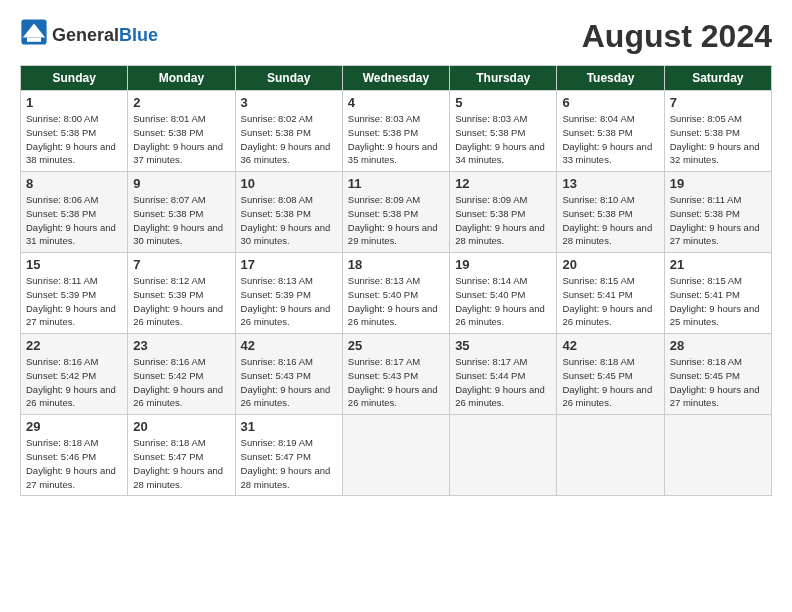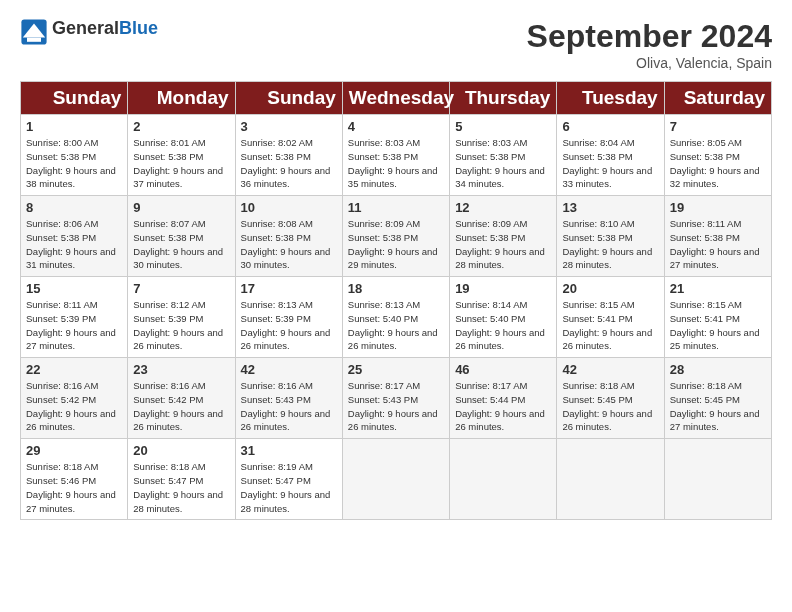--- a/index.html
+++ b/index.html
@@ -14,21 +14,21 @@
       padding: 18px 20px 10px 20px;
     }
     .header-row {
       display: flex;
       justify-content: space-between;
       align-items: flex-start;
       margin-bottom: 10px;
     }
     .logo {
       display: flex;
-      align-items: flex-start;
+      align-items: flex-end;
       gap: 4px;
     }
     .logo-text-general {
       font-size: 18px;
       font-weight: bold;
       color: #333;
     }
     .logo-text-blue {
       font-size: 18px;
       font-weight: bold;
@@ -49,25 +49,25 @@
     .location-title {
       font-size: 14px;
       color: #555;
     }
     .calendar {
       width: 100%;
       border-collapse: collapse;
       table-layout: fixed;
     }
     .calendar th {
-      background: #7f1d1d;
+      background: #14532d;
       color: #fff;
-      text-align: right;
+      text-align: center;
       padding: 5px 6px;
-      font-size: 19px;
+      font-size: 12px;
       border: 1px solid #ccc;
     }
     .calendar td {
       vertical-align: top;
       border: 1px solid #ccc;
       padding: 4px 5px;
       font-size: 10px;
       color: #333;
       background: #fff;
       height: 78px;
@@ -99,22 +99,21 @@
       <svg class="logo-icon" viewBox="0 0 40 40">
         <rect x="2" y="2" width="36" height="36" rx="4" fill="#1a6bb5"></rect>
         <polygon points="20,8 36,28 4,28" fill="white"></polygon>
         <rect x="10" y="28" width="20" height="6" fill="white"></rect>
       </svg>
       <div>
         <span class="logo-text-general">General</span><span class="logo-text-blue">Blue</span>
       </div>
     </div>
     <div class="title-block">
-      <div class="month-title">September 2024</div>
-      <div class="location-title">Oliva, Valencia, Spain</div>
+      <div class="month-title">August 2024</div>
     </div>
   </div>
 
   <table class="calendar">
     <thead>
       <tr>
         <th>Sunday</th>
         <th>Monday</th>
         <th>Sunday</th>
         <th>Wednesday</th>
@@ -225,21 +224,21 @@
         </td>
           <td>
           <span class="day-number">42</span>
           <span class="cell-text">Sunrise: 8:16 AM<br>Sunset: 5:43 PM<br>Daylight: 9 hours and 26 minutes.</span>
         </td>
           <td>
           <span class="day-number">25</span>
           <span class="cell-text">Sunrise: 8:17 AM<br>Sunset: 5:43 PM<br>Daylight: 9 hours and 26 minutes.</span>
         </td>
           <td>
-          <span class="day-number">46</span>
+          <span class="day-number">35</span>
           <span class="cell-text">Sunrise: 8:17 AM<br>Sunset: 5:44 PM<br>Daylight: 9 hours and 26 minutes.</span>
         </td>
           <td>
           <span class="day-number">42</span>
           <span class="cell-text">Sunrise: 8:18 AM<br>Sunset: 5:45 PM<br>Daylight: 9 hours and 26 minutes.</span>
         </td>
           <td>
           <span class="day-number">28</span>
           <span class="cell-text">Sunrise: 8:18 AM<br>Sunset: 5:45 PM<br>Daylight: 9 hours and 27 minutes.</span>
         </td>

